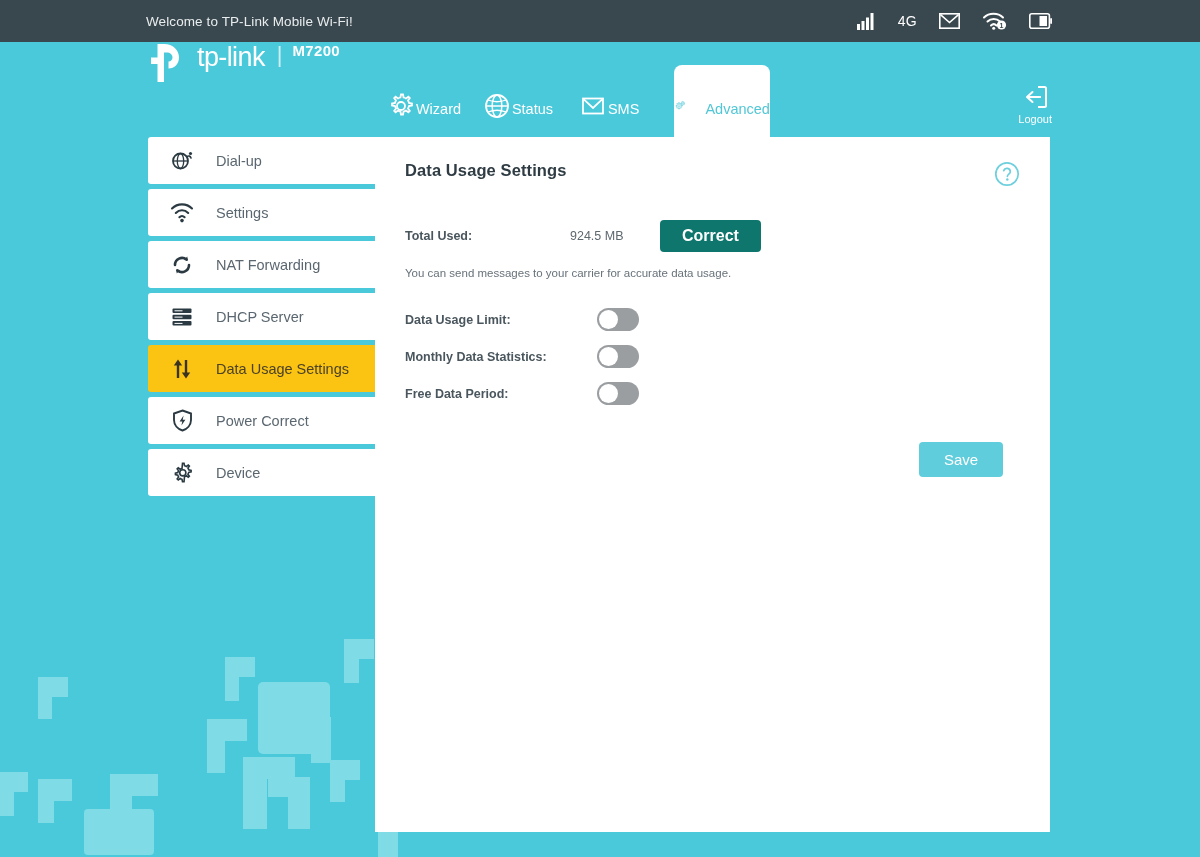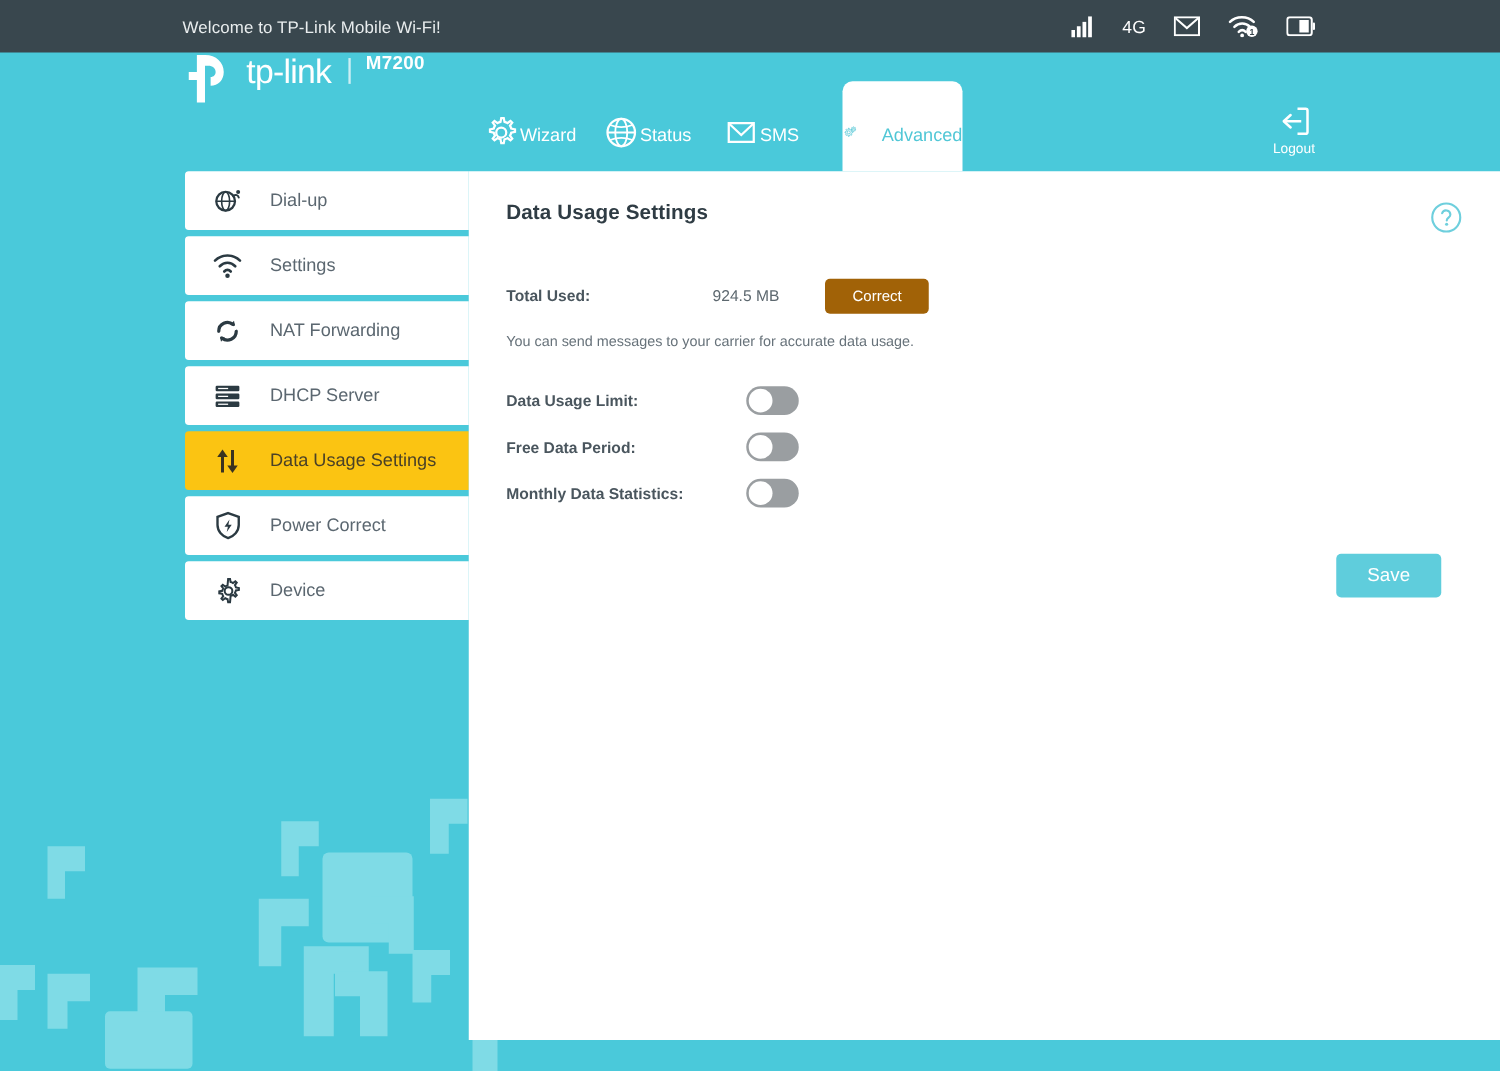--- a/index.html
+++ b/index.html
@@ -53,21 +53,21 @@
 
   #logout {
     margin-left: auto; display: flex; flex-direction: column;
     align-items: center; padding-bottom: 12px; cursor: pointer;
   }
   #logout .logout-label { color: #fff; font-size: 11px; margin-top: 3px; }
 
   
   #body-wrap {
     position: relative; z-index: 3;
-    display: flex; padding-left: 148px; 
+    display: flex; padding-left: 148px; padding-right: 150px;
   }
 
   
   #sidebar { width: 227px; flex: 0 0 227px; }
   .side-item {
     background: #fff; height: 47px; margin-bottom: 5px;
     display: flex; align-items: center; cursor: pointer;
     border-radius: 3px 0 0 3px;
   }
   .side-item .side-icon {
@@ -88,23 +88,24 @@
   #page-title { font-size: 16.5px; font-weight: bold; color: #2f3c44; letter-spacing: .1px; }
   #help-icon { margin-left: auto; cursor: pointer; }
 
   .form-area { margin-top: 28px; }
   .form-row { display: flex; align-items: center; height: 34px; margin-bottom: 0; }
   .form-row .f-label {
     width: 165px; font-size: 12.5px; font-weight: bold; color: #4a565e;
   }
   .form-row .f-value { font-size: 12.5px; color: #5d686f; width: 90px; }
   .btn-correct {
-    background: #a16207; color: #fff; border: none;
-    font-size: 12px; padding: 7px 22px; border-radius: 4px; cursor: pointer;
+    background: #0f766e; color: #fff; border: none;
+    font-size: 16px; padding: 7px 22px; border-radius: 4px; cursor: pointer;
     font-family: "Liberation Sans", sans-serif;
+    font-weight: bold;
   }
   .hint {
     font-size: 11.5px; color: #67727a; margin-top: 14px; margin-bottom: 22px;
   }
   .toggle-row { display: flex; align-items: center; height: 37px; }
   .toggle-row .t-label { width: 192px; font-size: 12.5px; font-weight: bold; color: #4a565e; }
   .toggle {
     width: 42px; height: 23px; border-radius: 12px; background: #9a9ea1;
     position: relative; cursor: pointer; flex: 0 0 42px;
   }
@@ -362,33 +363,33 @@
       <div class="hint">You can send messages to your carrier for accurate data usage.</div>
 
       <div class="toggle-row">
         <span class="t-label">Data Usage Limit:</span>
         <div class="toggle">
           <div class="knob"></div>
         </div>
       </div>
 
       <div class="toggle-row">
+        <span class="t-label">Monthly Data Statistics:</span>
+        <div class="toggle">
+          <div class="knob"></div>
+        </div>
+      </div>
+
+      <div class="toggle-row">
         <span class="t-label">Free Data Period:</span>
         <div class="toggle">
           <div class="knob"></div>
         </div>
       </div>
 
-      <div class="toggle-row">
-        <span class="t-label">Monthly Data Statistics:</span>
-        <div class="toggle">
-          <div class="knob"></div>
-        </div>
-      </div>
-
       <div id="save-wrap">
         <button class="btn-save">Save</button>
       </div>
 
     </div>
 
   </div>
 
 </div>
 

